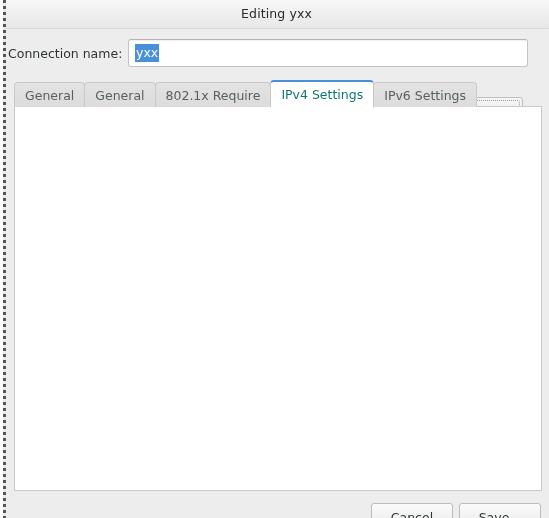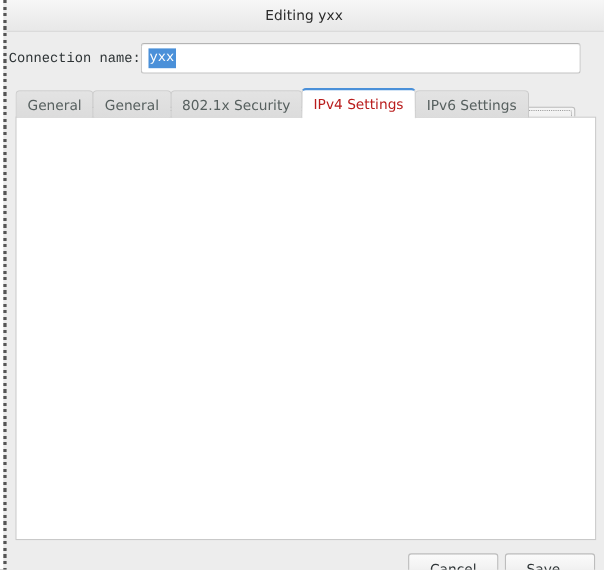--- a/index.html
+++ b/index.html
@@ -69,21 +69,21 @@
     position: absolute;
     left: 4px; top: 29px;
     width: 545px; height: 489px;
     background: #ededed;
   }
 
   
   #conn-row {
     position: absolute;
     left: 0px; top: 9px;
-    width: 443px; height: 32px; font-family: Liberation Mono, monospace;
+    width: 443px; height: 32px;
   }
   #conn-label {
     position: absolute;
     left: 4px; top: 8px;
     font-size: 12.5px;
     color: #2e3436;
   }
   #conn-input {
     position: absolute;
     left: 124px; top: 1px;
@@ -132,21 +132,21 @@
     font-size: 12.5px;
     color: #57605f;
     background: linear-gradient(to bottom, #e3e3e3 0%, #dcdcdc 100%);
     border: 1px solid #c9c9c9;
     border-bottom: none;
     border-radius: 4px 4px 0 0;
     margin-right: -1px;
   }
   .tab.active {
     height: 28px;
-    color: #b91c1c;
+    color: #0f766e;
     background: #ffffff;
     border: 1px solid #c9c9c9;
     border-bottom: 1px solid #ffffff;
     border-top: 2px solid #4a90d9;
     z-index: 5;
     margin-bottom: -1px;
   }
   #tabpage {
     position: absolute;
     left: 0; top: 27px;
@@ -357,21 +357,21 @@
 
     <div id="notebook">
       <div id="tabstrip">
         <div class="tab">
             <span>General</span>
           </div>
         <div class="tab">
             <span>General</span>
           </div>
         <div class="tab">
-            <span>802.1x Security</span>
+            <span>802.1x Require</span>
           </div>
         <div class="tab active">
             <span>IPv4 Settings</span>
           </div>
         <div class="tab">
             <span>IPv6 Settings</span>
           </div>
       </div>
       <div id="tabpage"></div>
     </div>

